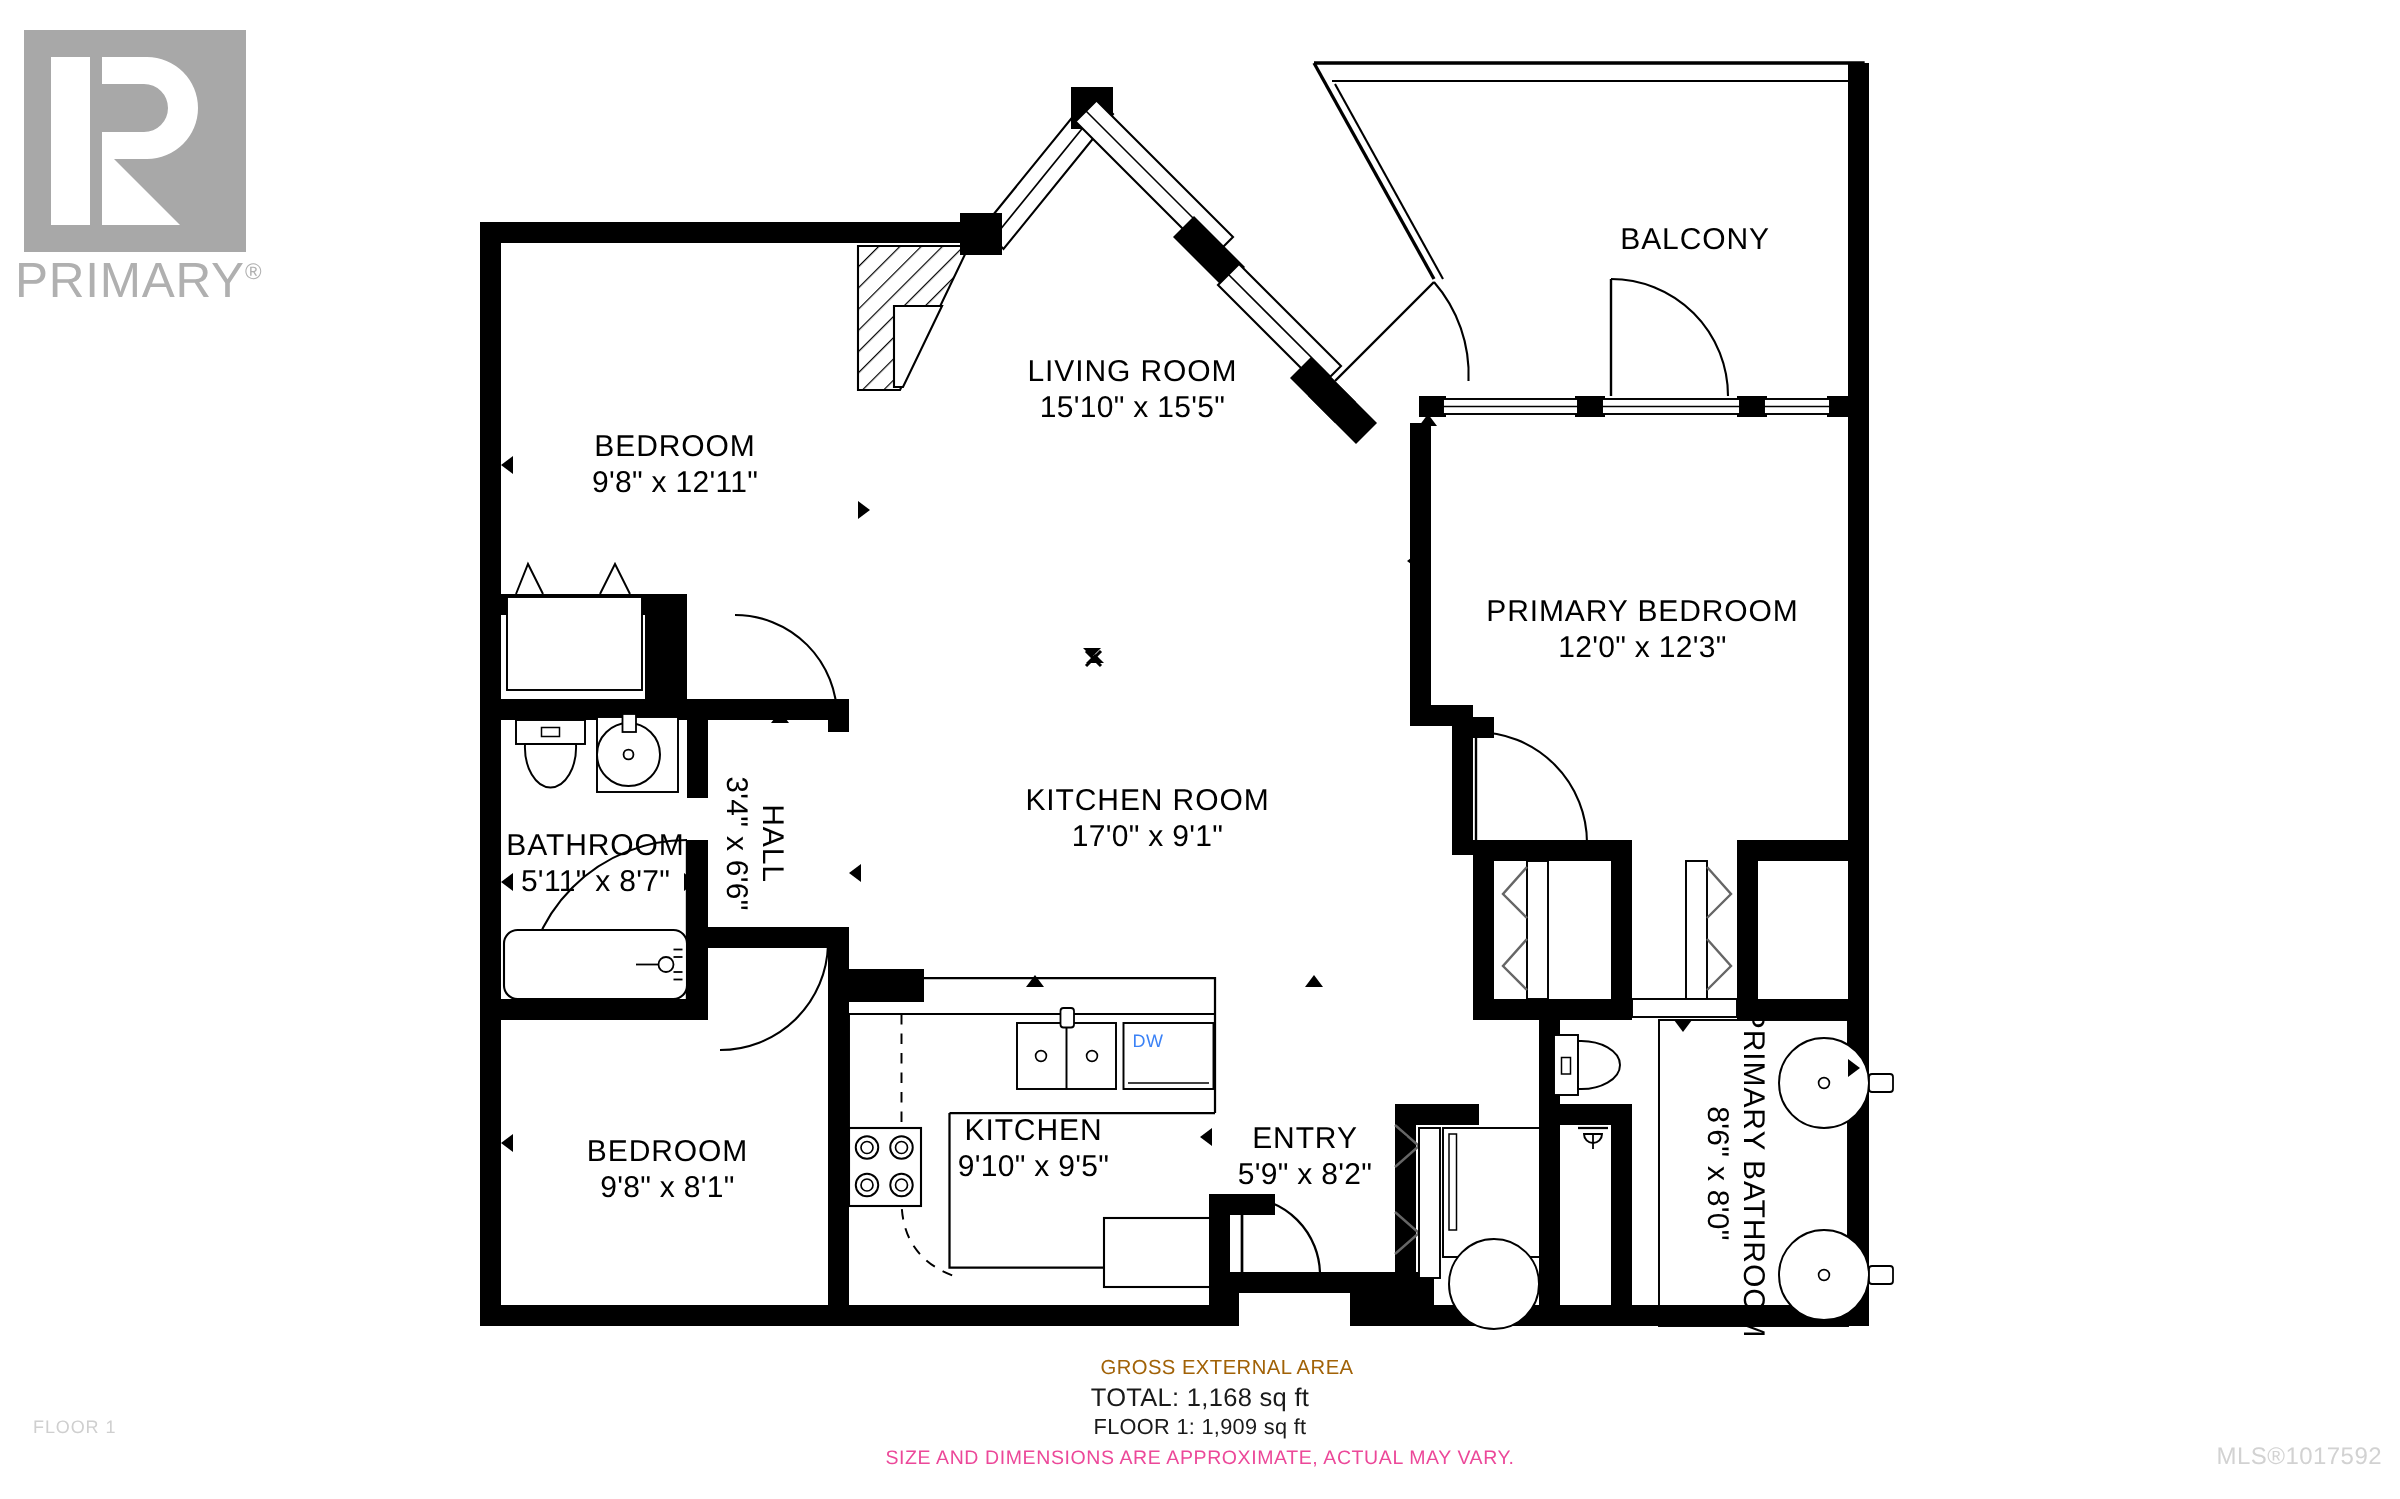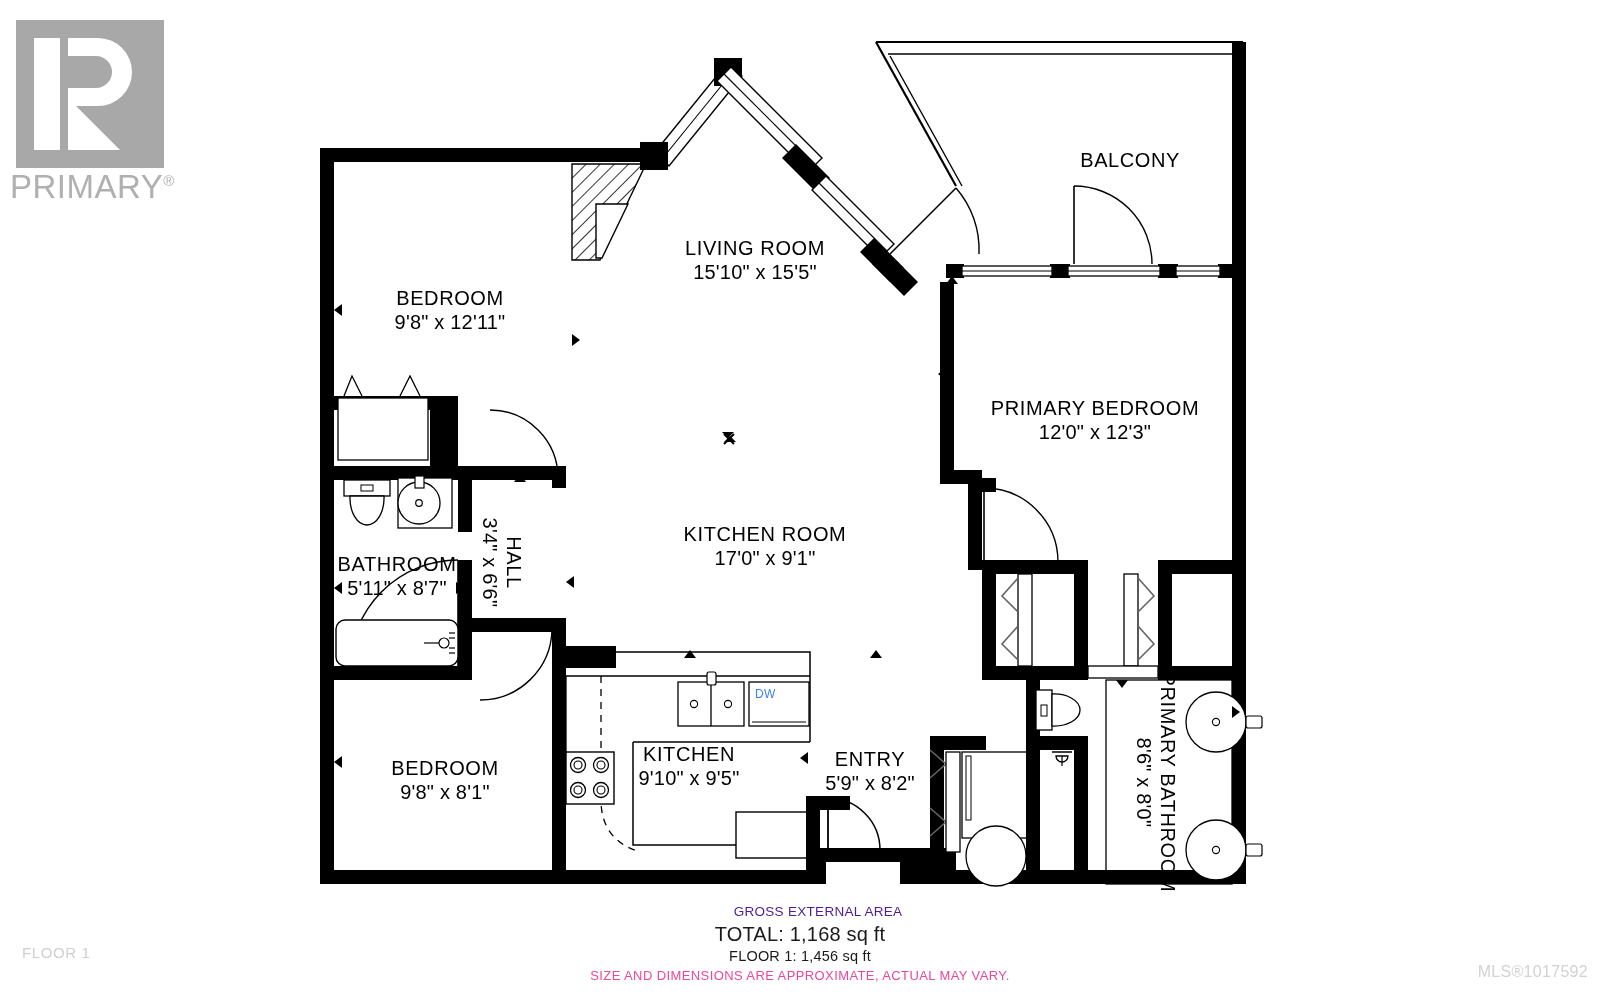--- a/index.html
+++ b/index.html
@@ -30,28 +30,28 @@
     line-height:1.22;white-space:nowrap;
     letter-spacing:0.2px;
   }
   .lbl .name{display:block;font-size:20px;font-weight:400;letter-spacing:0.6px;}
   .lbl .dim{display:block;font-size:20px;font-weight:400;letter-spacing:0.2px;}
   .lbl.rot90{transform-origin:center center;transform:rotate(90deg);}
 
   .footer-block{
     position:absolute;left:0;right:0;top:903px;text-align:center;
   }
-  .footer-block .f1{font-size:13.5px;color:#4c1d95;letter-spacing:0.3px;line-height:1.32;padding-left:36px;}
-  .footer-block .f2{font-size:20px;color:#1a1a1a;letter-spacing:0.2px;line-height:1.32;}
+  .footer-block .f1{font-size:13.5px;color:#a16207;letter-spacing:0.3px;line-height:1.32;padding-left:36px;}
+  .footer-block .f2{font-size:17px;color:#1a1a1a;letter-spacing:0.2px;line-height:1.32;}
   .footer-block .f3{font-size:14.5px;color:#1a1a1a;letter-spacing:0.2px;line-height:1.32;}
   .footer-block .f4{font-size:13px;color:#ec4899;letter-spacing:0.4px;line-height:1.5;}
 
   .floor-tag{
     position:absolute;left:22px;top:944px;
-    font-size:15px;color:#cfcfcf;letter-spacing:0.6px;
+    font-size:12px;color:#cfcfcf;letter-spacing:0.6px;
   }
   .mls-tag{
     position:absolute;right:12px;top:963px;
     font-size:16px;color:#d2d2d2;letter-spacing:0.3px;
   }
   .dw-text{
     position:absolute;font-size:12px;color:#3b82f6;letter-spacing:0.3px;
   }
 </style>
 </head>
@@ -369,20 +369,20 @@
   <div class="lbl rot90" style="left:1041px;top:758px;width:230px;">
     <span class="name">PRIMARY BATHROOM</span>
     <span class="dim">8'6" x 8'0"</span>
   </div>
 
   <div class="dw-text" style="left:755px;top:687px;">DW</div>
 
   <div class="footer-block">
     <div class="f1">GROSS EXTERNAL AREA</div>
     <div class="f2">TOTAL: 1,168 sq ft</div>
-    <div class="f3">FLOOR 1: 1,456 sq ft</div>
+    <div class="f3">FLOOR 1: 1,909 sq ft</div>
     <div class="f4">SIZE AND DIMENSIONS ARE APPROXIMATE, ACTUAL MAY VARY.</div>
   </div>
 
   <div class="floor-tag">FLOOR 1</div>
   <div class="mls-tag">MLS®1017592</div>
 
 </div>
 
 </body></html>

